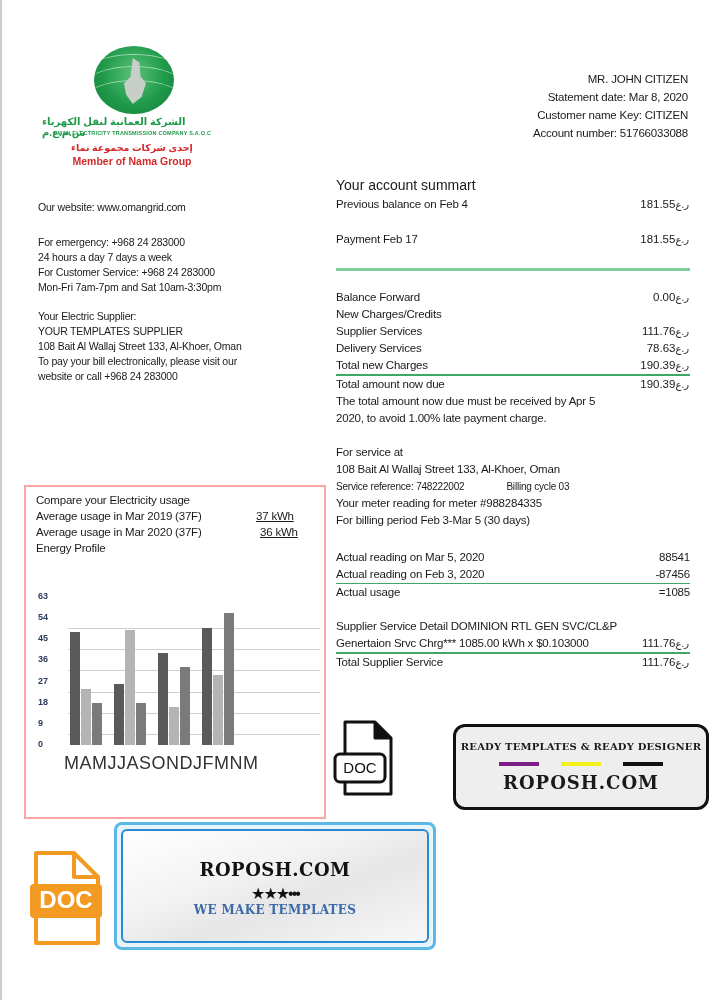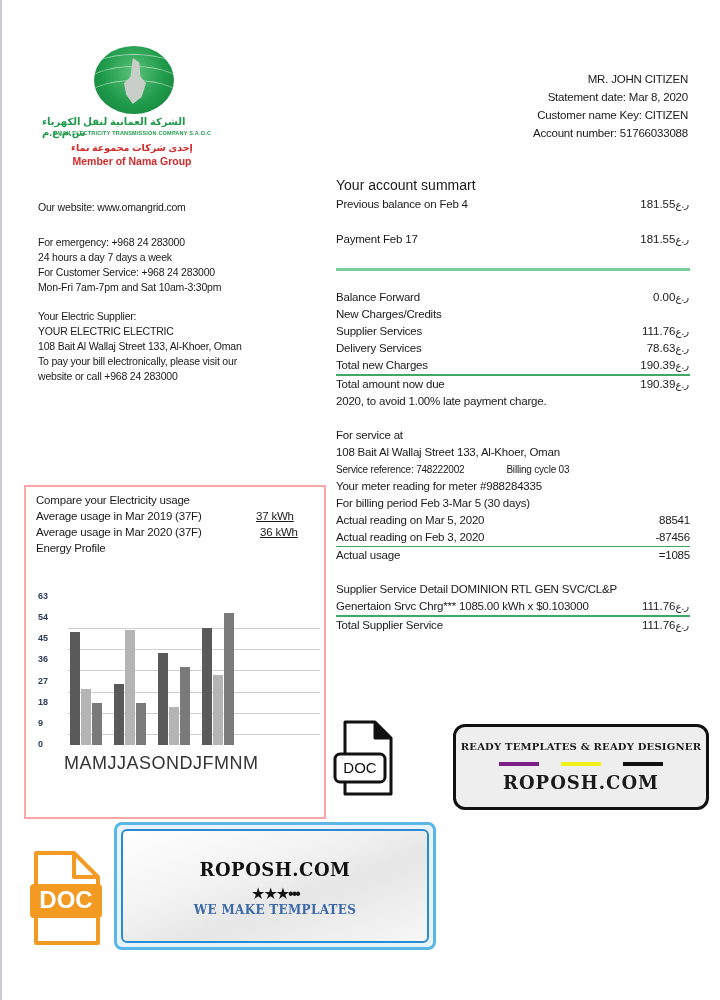--- a/index.html
+++ b/index.html
@@ -88,21 +88,21 @@
 <div class="abs left-info txt-s">
   <p><span>Our website: www.omangrid.com</span></p>
   <p style="margin-top:20px">
     <span>For emergency: +968 24 283000</span><br>
     <span>24 hours a day 7 days a week</span><br>
     <span>For Customer Service: +968 24 283000</span><br>
     <span>Mon-Fri 7am-7pm and Sat 10am-3:30pm</span>
   </p>
   <p style="margin-top:14px">
     <span>Your Electric Supplier:</span><br>
-    <span>YOUR ELECTRIC ELECTRIC</span><br>
+    <span>YOUR TEMPLATES SUPPLIER</span><br>
     <span>108 Bait Al Wallaj Street 133, Al-Khoer, Oman</span><br>
     <span>To pay your bill electronically, please visit our</span><br>
     <span>website or call +968 24 283000</span>
   </p>
 </div>
 
 <div class="abs summary">
   <div class="title-lg">Your account summart</div>
   <div class="row">
     <span>Previous balance on Feb 4</span>
@@ -132,20 +132,23 @@
   <div class="row">
     <span>Total new Charges</span>
     <span class="amt" data-cur="ر.ع">190.39</span>
   </div>
   <div class="green-thin"></div>
   <div class="row">
     <span>Total amount now due</span>
     <span class="amt" data-cur="ر.ع">190.39</span>
   </div>
   <div class="row">
+      <span>The total amount now due must be received by Apr 5</span>
+    </div>
+  <div class="row">
       <span>2020, to avoid 1.00% late payment charge.</span>
     </div>
 
   <div style="margin-top:17px">
     <div class="row">
         <span>For service at</span>
       </div>
     <div class="row">
         <span>108 Bait Al Wallaj Street 133, Al-Khoer, Oman</span>
       </div>
@@ -154,21 +157,21 @@
       <span style="margin-left:42px">Billing cycle 03</span>
     </div>
     <div class="row">
         <span>Your meter reading for meter #988284335</span>
       </div>
     <div class="row">
         <span>For billing period Feb 3-Mar 5 (30 days)</span>
       </div>
   </div>
 
-  <div style="">
+  <div style="margin-top:20px">
     <div class="row">
       <span>Actual reading on Mar 5, 2020</span>
       <span>88541</span>
     </div>
     <div class="row">
       <span>Actual reading on Feb 3, 2020</span>
       <span>-87456</span>
     </div>
     <div class="green-thin"></div>
     <div class="row">

